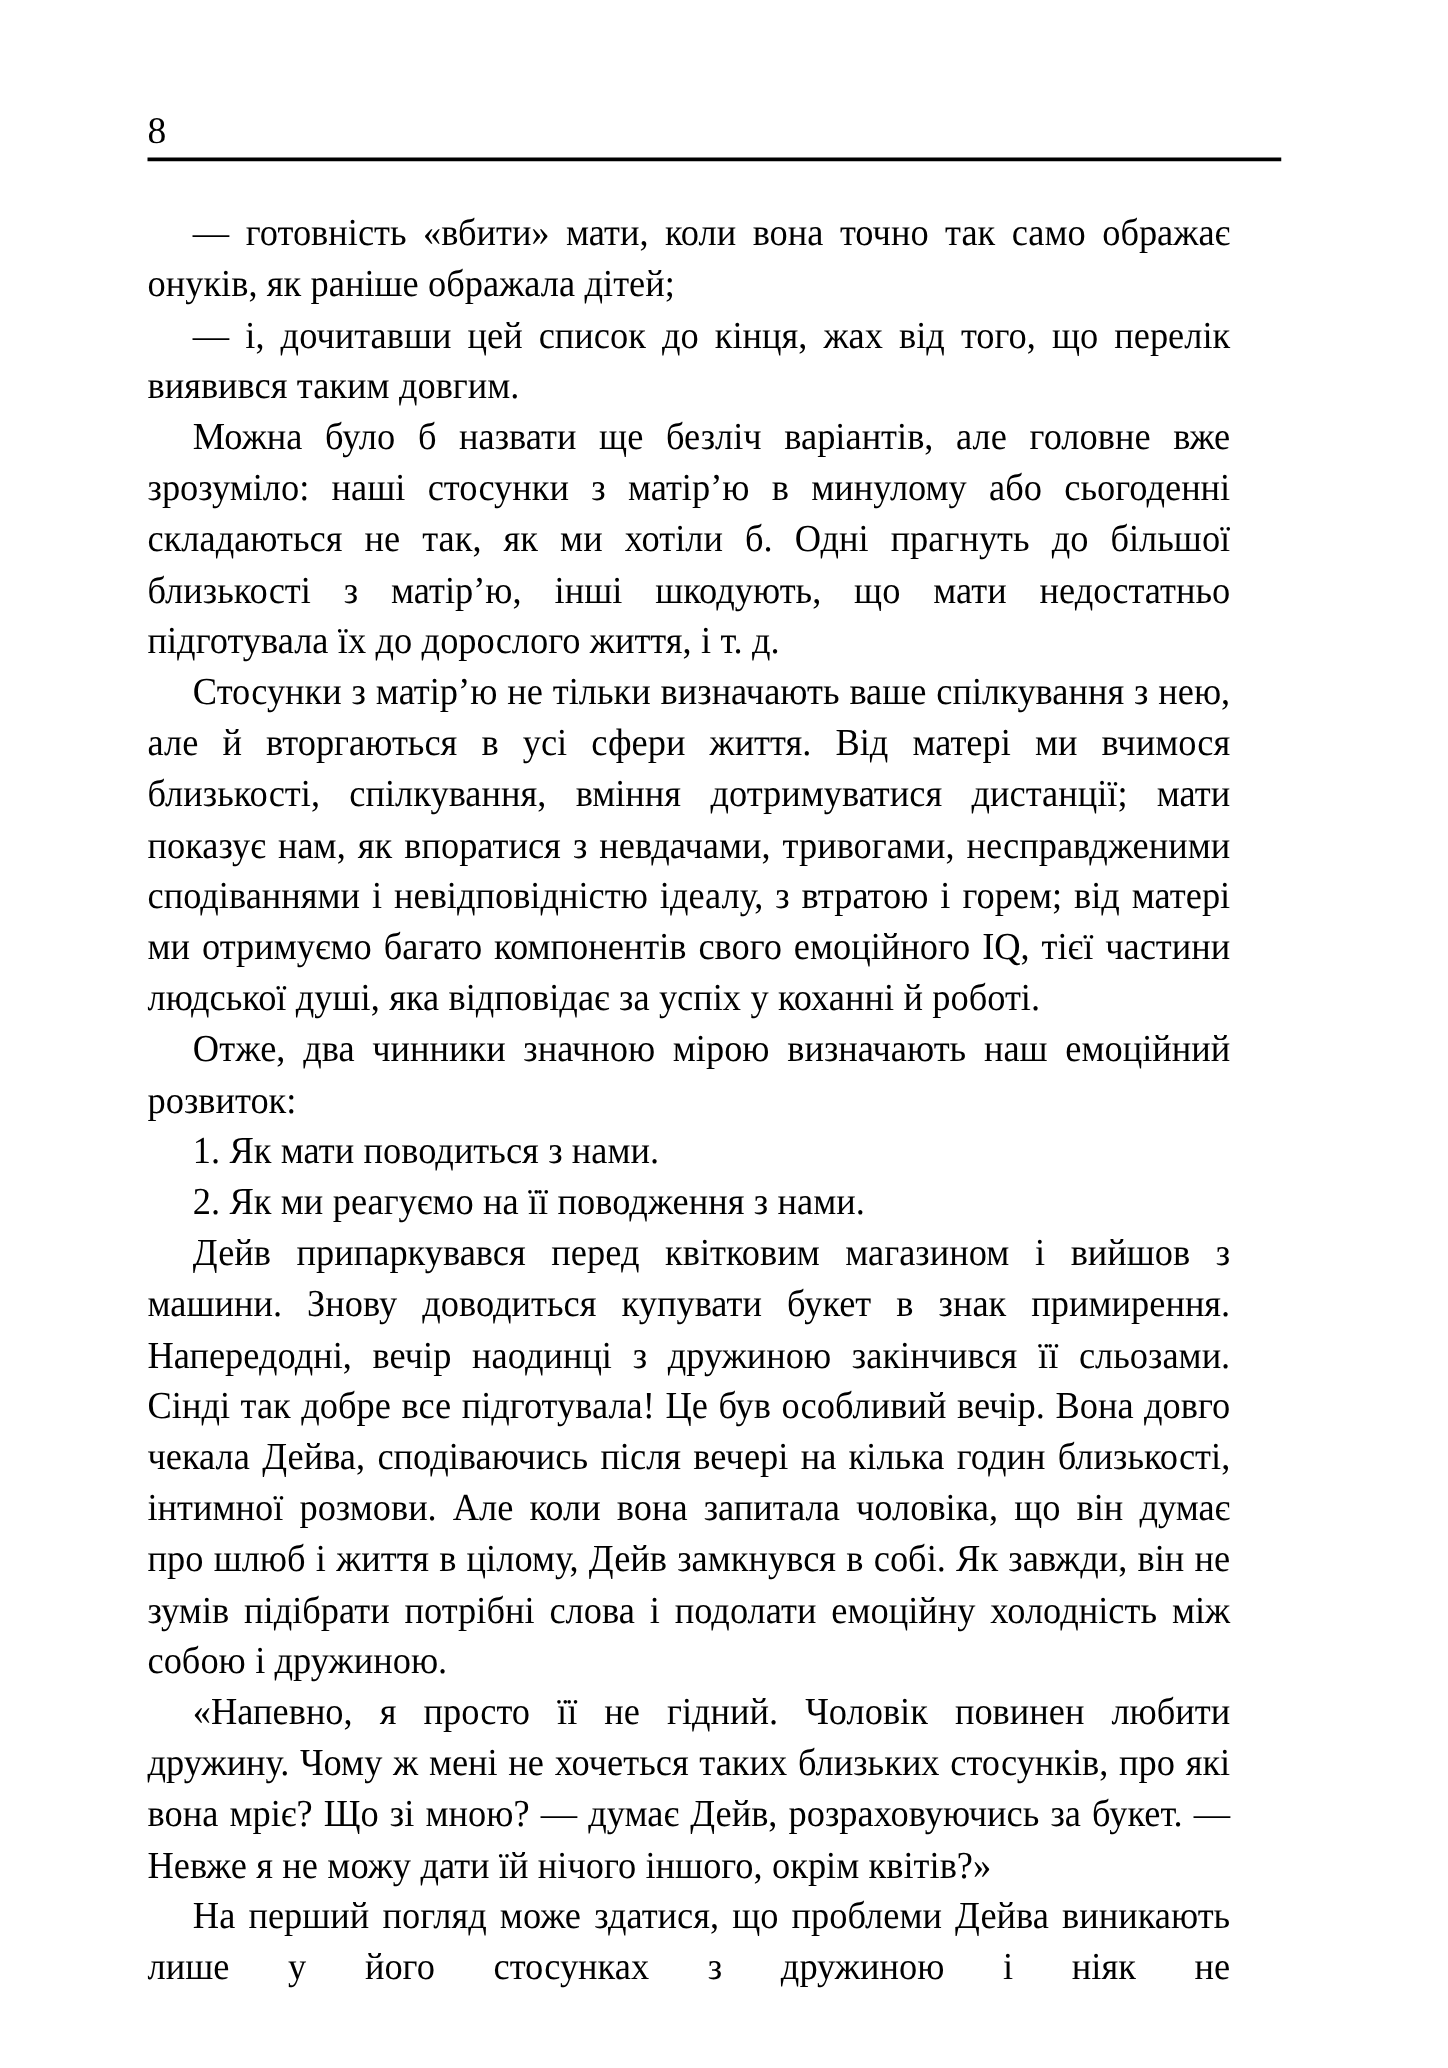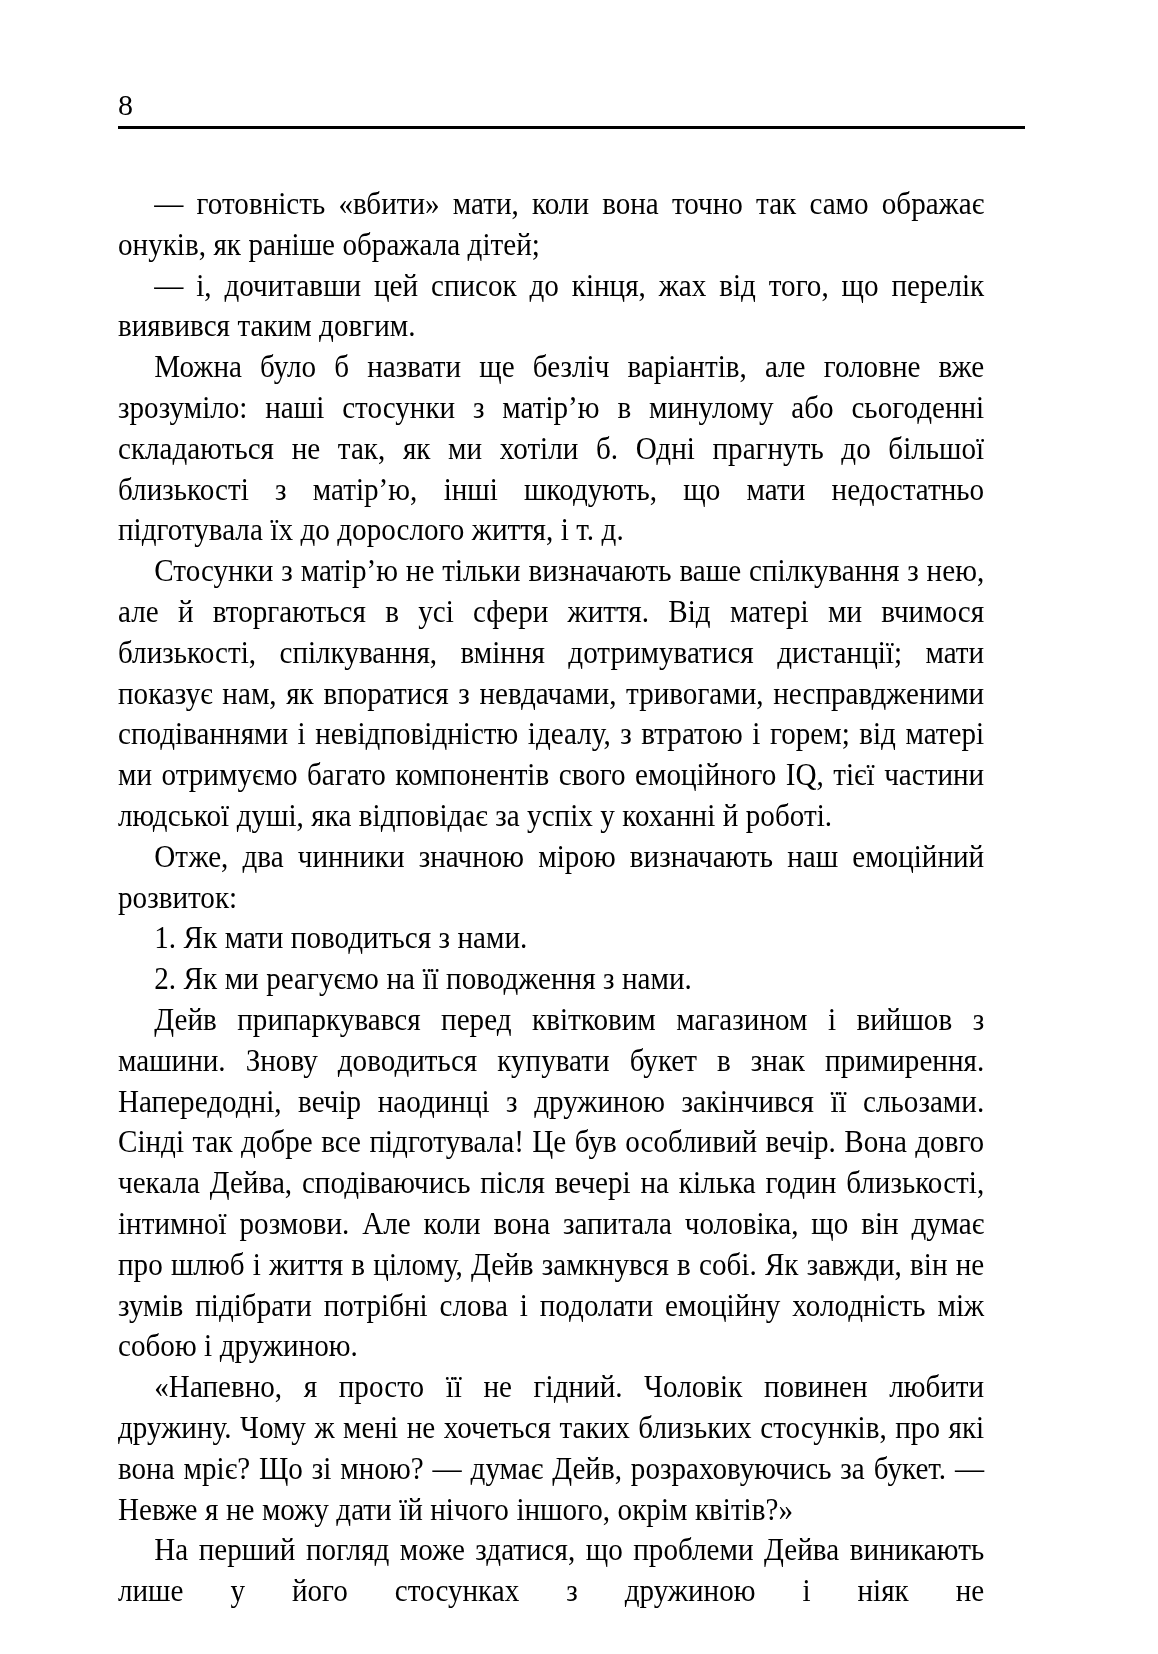--- a/index.html
+++ b/index.html
@@ -42,21 +42,21 @@
     width: 907px;
     height: 3px;
     background: #000000;
     margin: 0;
   }
 
   
   .body-column {
     position: absolute;
     left: 118px;
-    top: 184px;
+    top: 166px;
     width: 907px;
     font-size: 30.5px;
     line-height: 40.8px;
     text-align: justify;
     text-justify: inter-word;
     word-spacing: 0.2px;
     hyphens: none;
   }
 
   .para {

